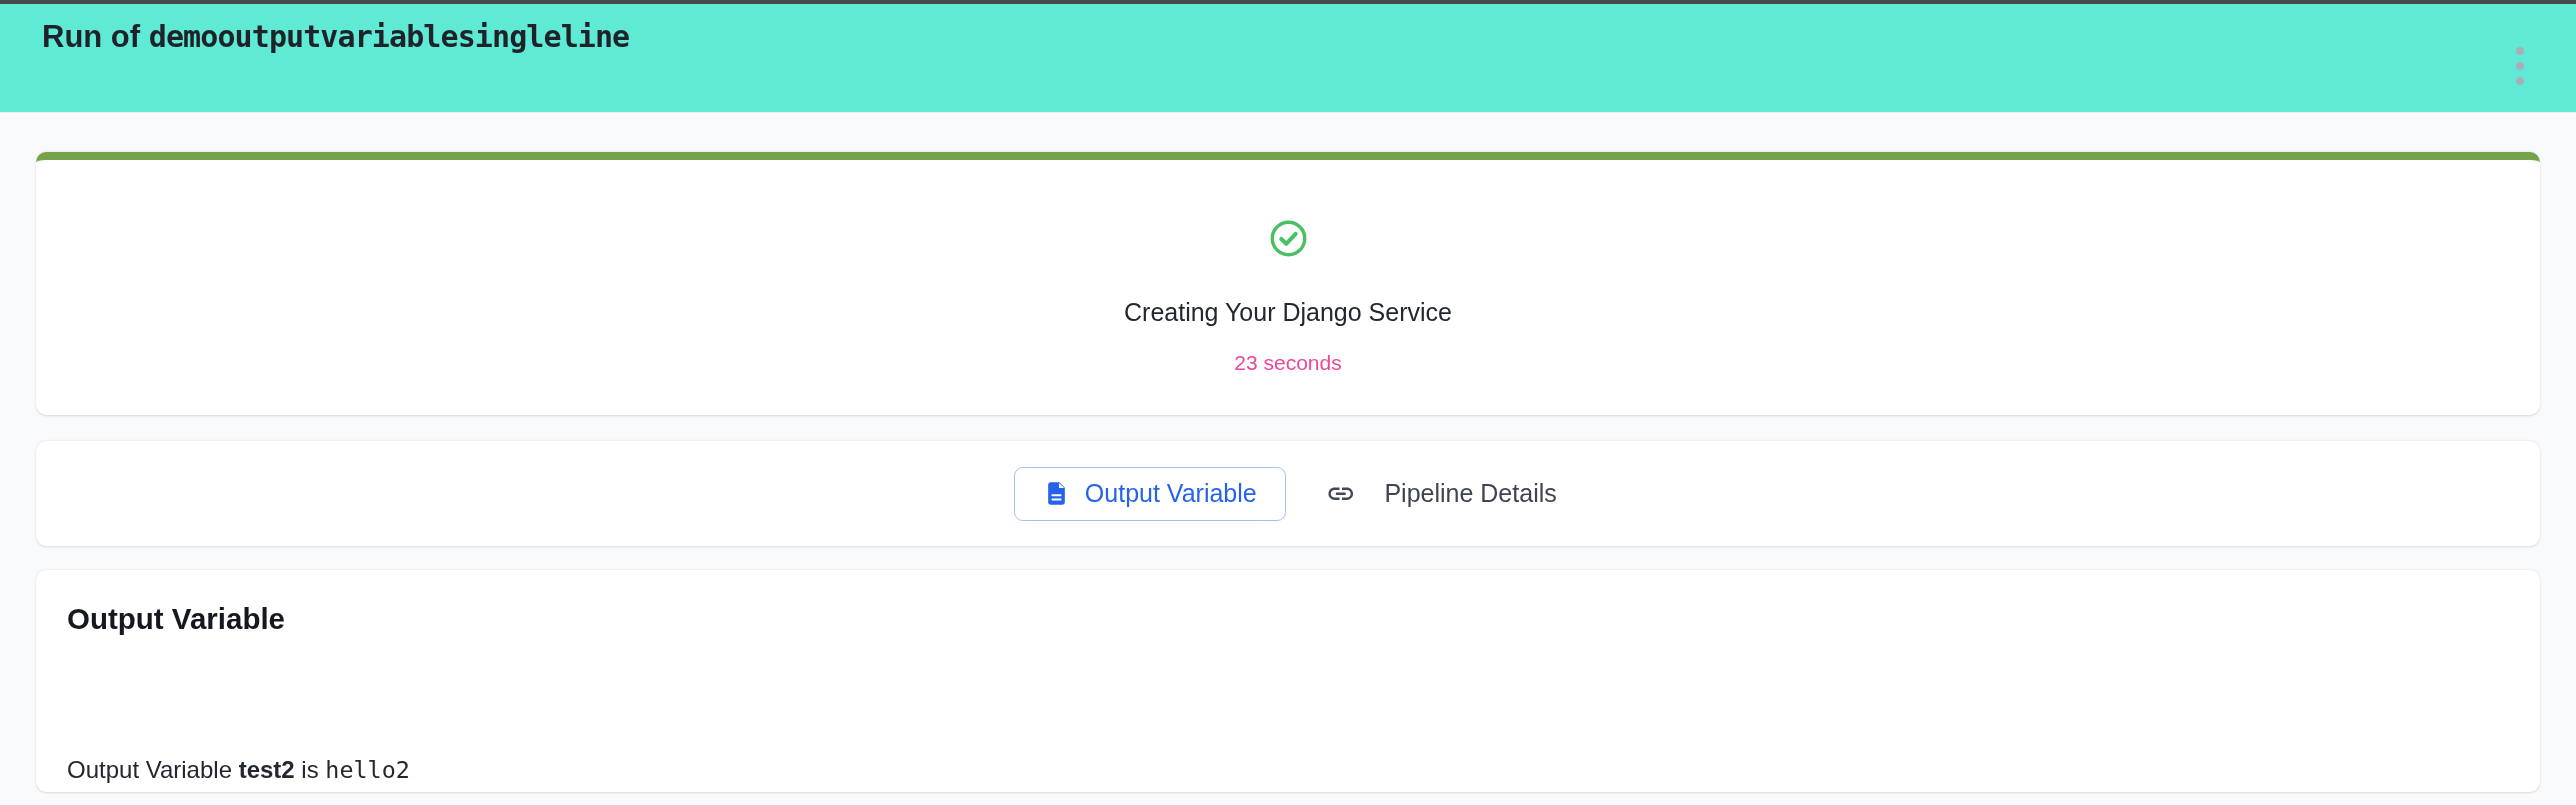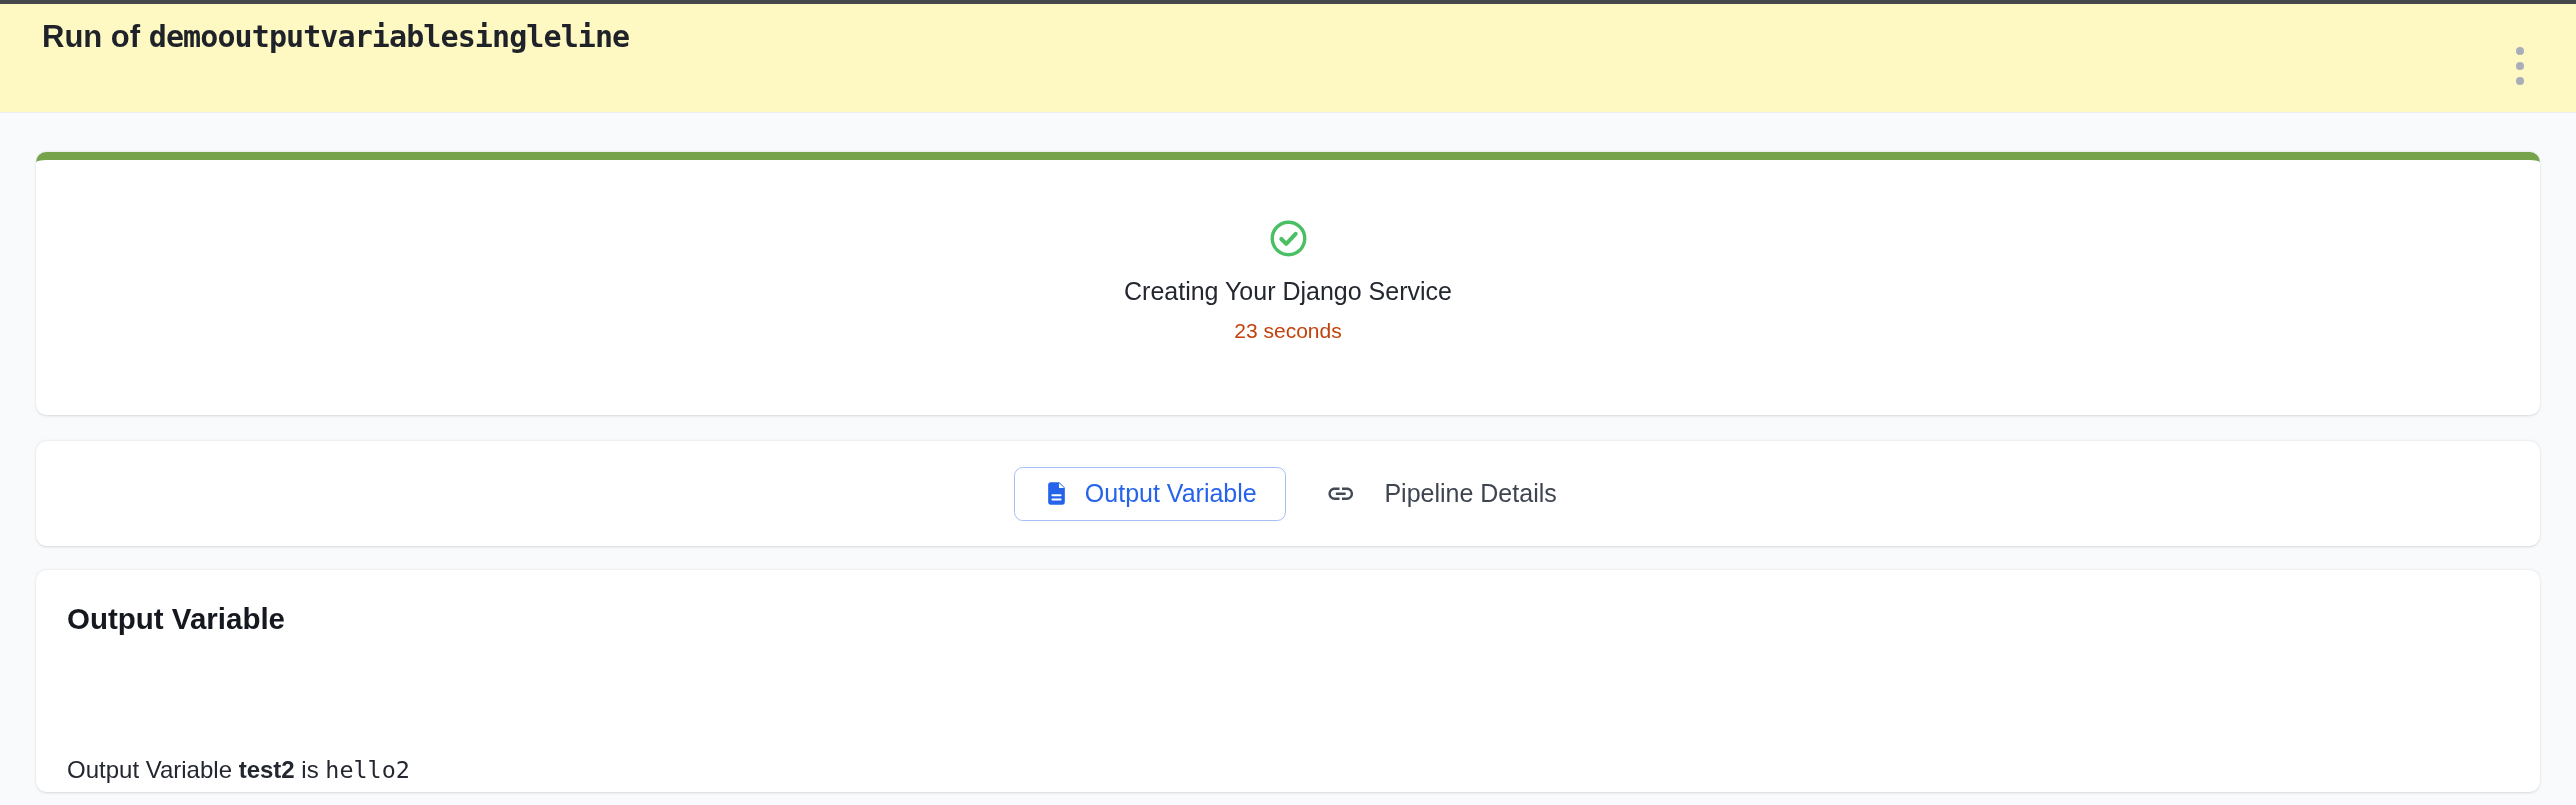--- a/index.html
+++ b/index.html
@@ -5,21 +5,21 @@
   html,body{margin:0;padding:0;}
   body{
     width:2576px;height:805px;
     background:#f8fafc;
     font-family:"Liberation Sans",sans-serif;
     overflow:hidden;
     position:relative;
   }
   .topbar{height:4.3px;background:#47484b;width:100%;}
   .app-header{
-    background:#fef9c3;
+    background:#5eead4;
     height:109px;
     box-sizing:border-box;
     padding:14px 42px 0 42px;
     border-bottom:1.7px solid #eceef2;
     position:relative;
   }
   .page-title{
     font-size:31px;font-weight:700;color:#1f2329;
     line-height:38px;white-space:pre-wrap;
   }
@@ -42,22 +42,22 @@
     background:#ffffff;border-radius:10.4px;
     box-shadow:0 0.9px 1.7px rgba(16,24,40,.07),0 0.9px 3.5px rgba(16,24,40,.08);
   }
   .status-card{
     height:263px;box-sizing:border-box;
     border-top:8.7px solid #75a24b;
     display:flex;flex-direction:column;align-items:center;
   }
   .status-icon{margin-top:59px;width:39px;height:39px;color:#4bbf63;}
   .status-icon svg{width:39px;height:39px;display:block;}
-  .status-title{margin-top:19px;font-size:25px;font-weight:500;color:#23272f;line-height:29.5px;}
-  .status-duration{margin-top:12px;font-size:21px;color:#c2410c;line-height:24px;}
+  .status-title{margin-top:40px;font-size:25px;font-weight:500;color:#23272f;line-height:29.5px;}
+  .status-duration{margin-top:23px;font-size:21px;color:#ec4899;line-height:24px;}
   .tabs-card{
     margin-top:26px;height:105px;
     display:flex;align-items:center;justify-content:center;gap:35px;
   }
   .tab-active{
     display:flex;align-items:center;gap:14.8px;
     height:54px;padding:0 28px;box-sizing:border-box;
     background:#ffffff;border:1.7px solid #a6bff2;border-radius:8.7px;
     color:#2563eb;font-size:25px;font-weight:500;
     font-family:"Liberation Sans",sans-serif;

